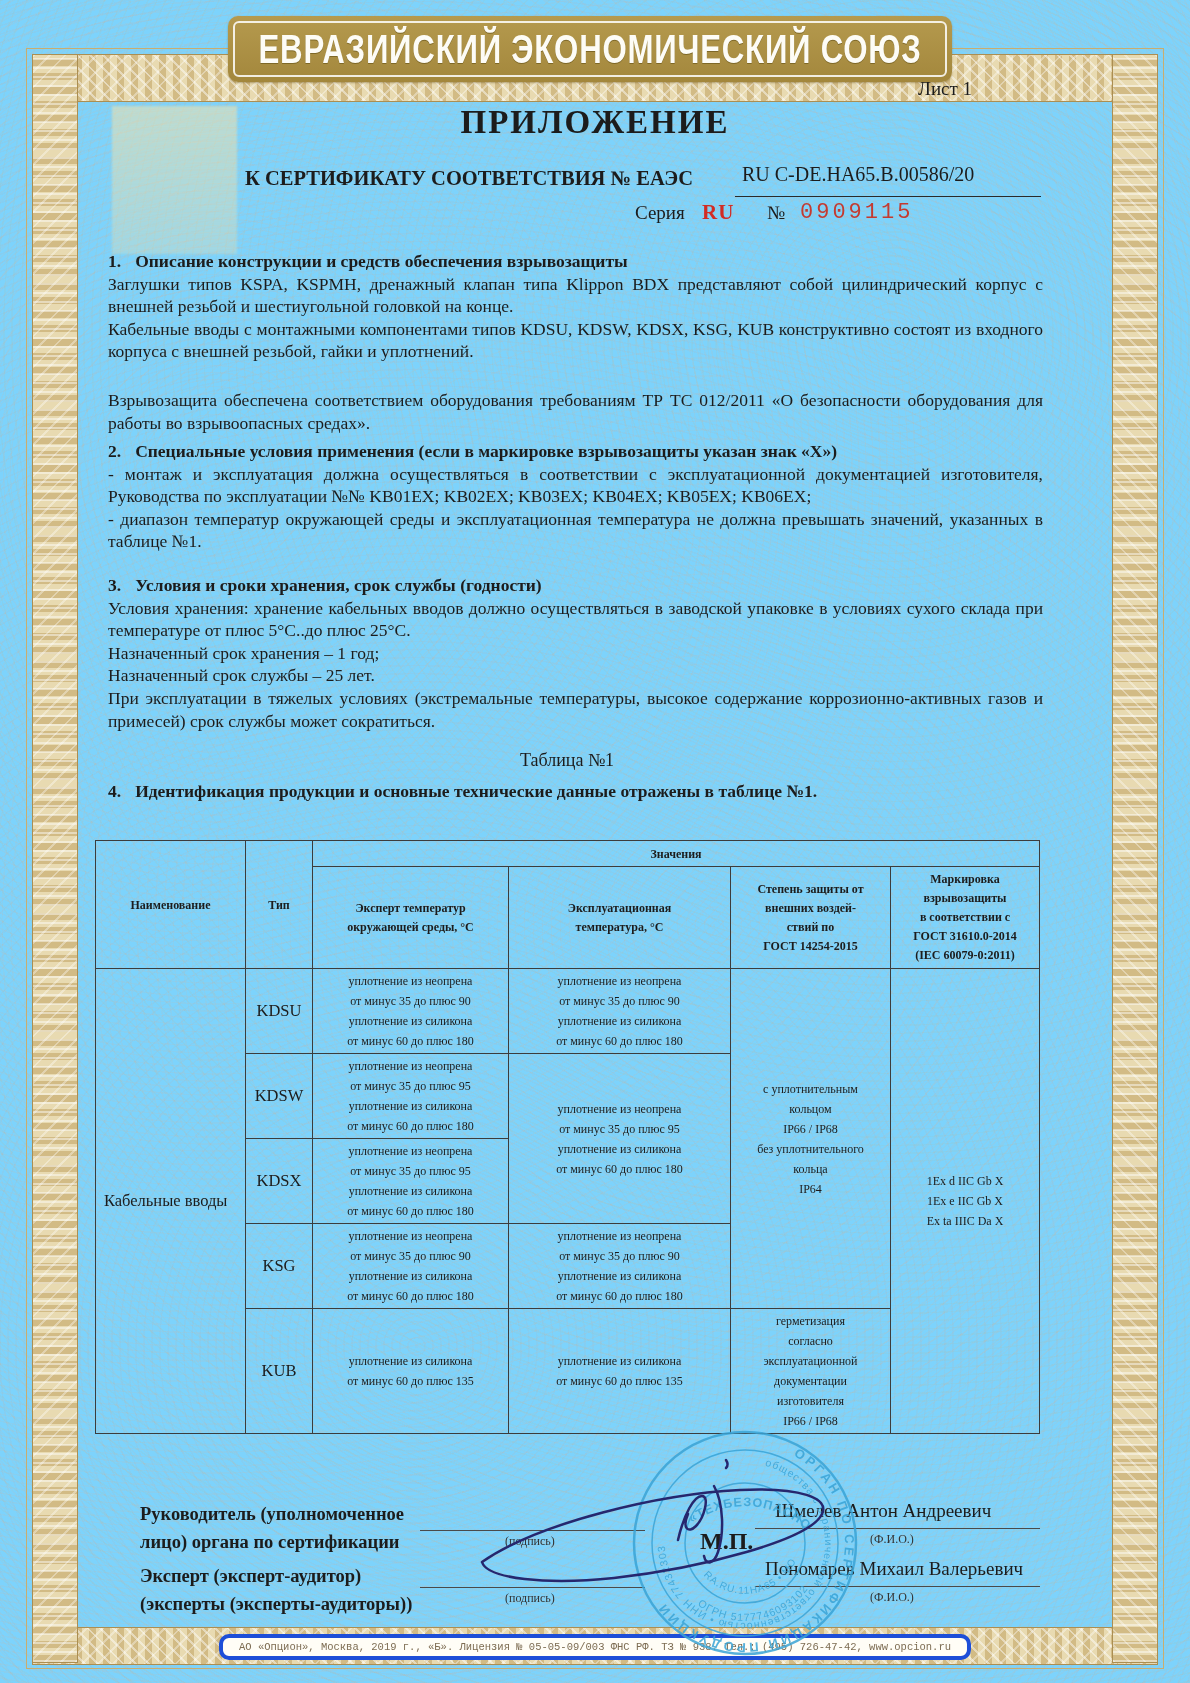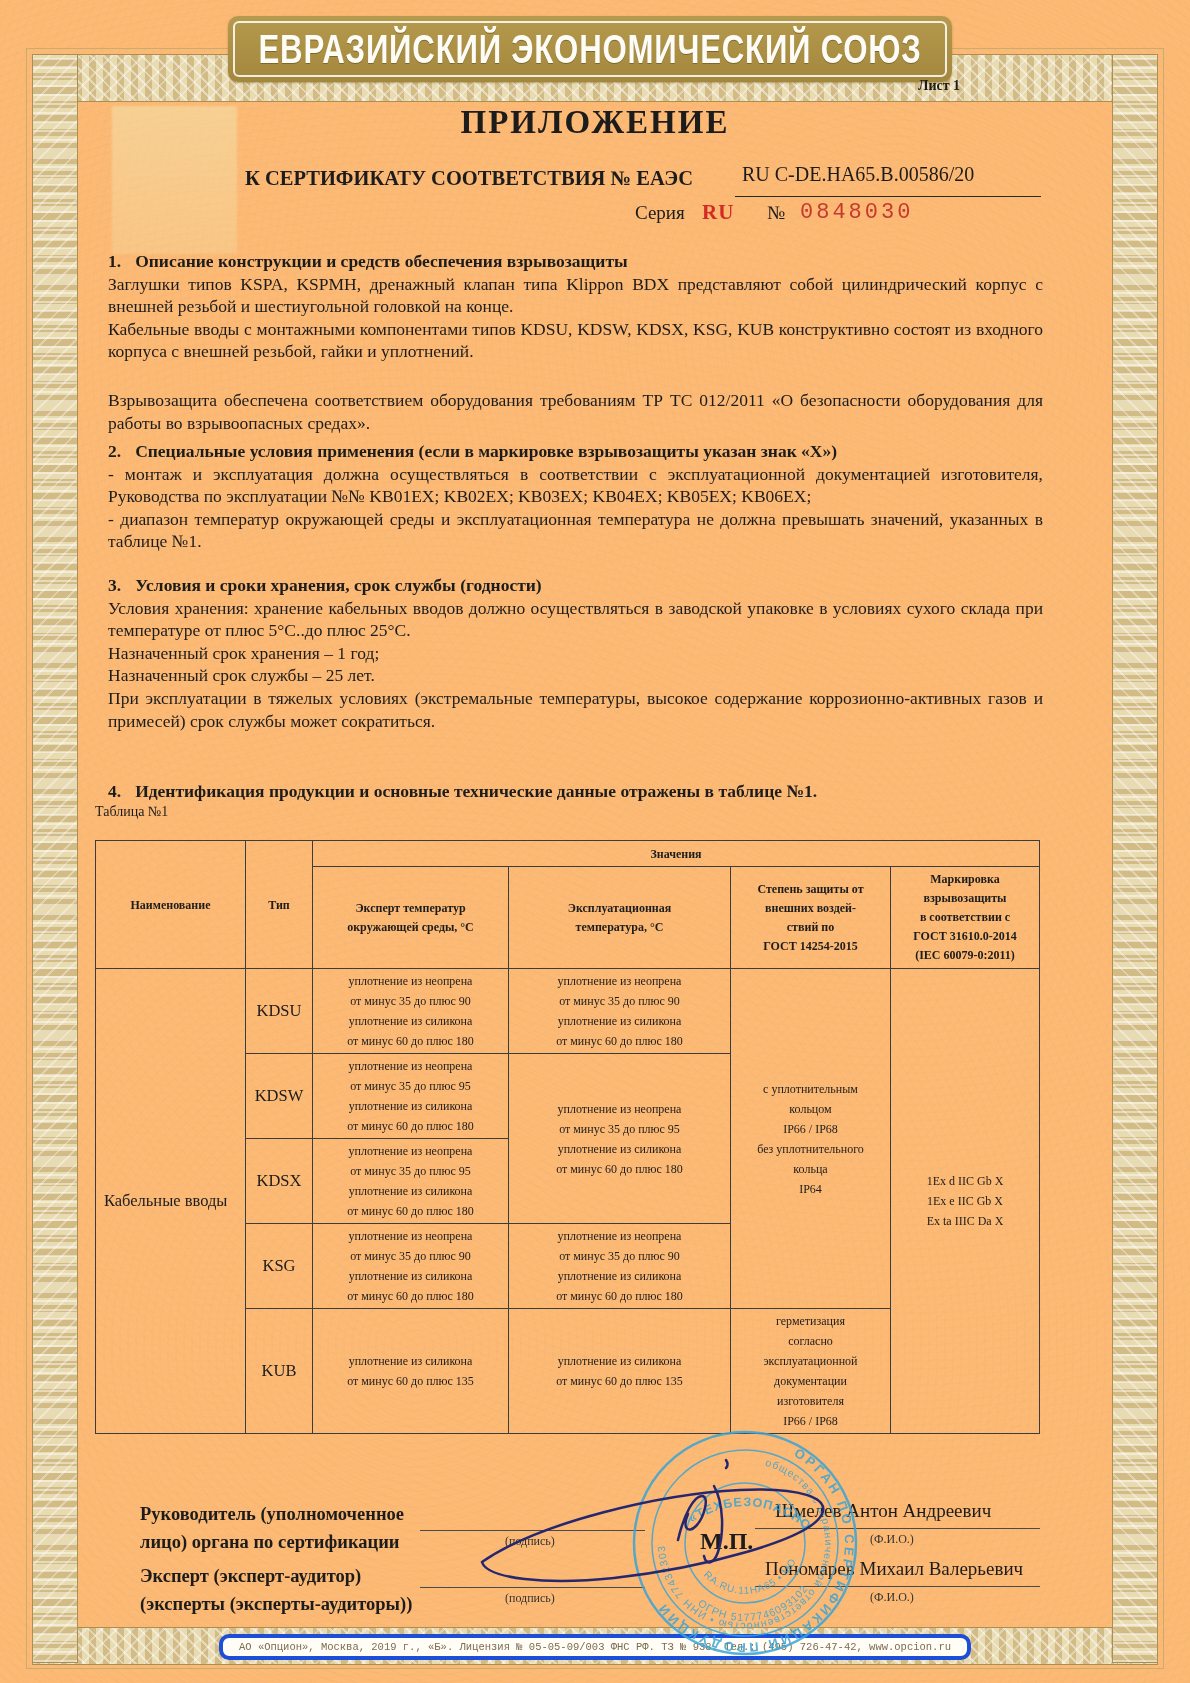--- a/index.html
+++ b/index.html
@@ -1,17 +1,17 @@
 <!DOCTYPE html>
 <html><head>
 <meta charset="utf-8">
 <style>
   html,body{margin:0;padding:0;background:#ffffff;}
   .page{position:relative;width:1190px;height:1683px;overflow:hidden;
-        background:#fdba74;font-family:"Liberation Serif",serif;color:#1c1c1c;}
+        background:#7dd3fc;font-family:"Liberation Serif",serif;color:#1c1c1c;}
   
   .texture{position:absolute;inset:0;pointer-events:none;z-index:1;
     background-image:
       repeating-radial-gradient(circle at 18% 28%, rgba(233,170,130,.10) 0 1.5px, transparent 1.5px 7px),
       repeating-radial-gradient(circle at 75% 20%, rgba(214,170,90,.08) 0 1.5px, transparent 1.5px 8px),
       repeating-radial-gradient(circle at 60% 55%, rgba(233,170,130,.09) 0 1.5px, transparent 1.5px 9px),
       repeating-radial-gradient(circle at 35% 80%, rgba(224,150,120,.08) 0 1.5px, transparent 1.5px 8px);}
   .frame{position:absolute;left:26px;right:26px;top:48px;bottom:14px;
          border:1.5px solid #c9ad6f;z-index:1;}
   .band{position:absolute;z-index:2;border:1px solid #ab8e52;
@@ -35,41 +35,41 @@
       background:linear-gradient(rgba(243,227,173,.55), rgba(243,227,173,.30));filter:blur(1px);}
   
   .banner{position:absolute;left:228px;top:16px;width:724px;height:66px;z-index:4;
       background:linear-gradient(#b59a4e,#a3873c);border-radius:10px;padding:5px;box-sizing:border-box;
       box-shadow:0 1px 2px rgba(120,95,40,.5);}
   .banner-inner{width:100%;height:100%;border:2px solid rgba(255,255,255,.85);border-radius:6px;
       display:flex;align-items:center;justify-content:center;box-sizing:border-box;}
   .banner-text{font-family:"Liberation Sans",sans-serif;font-weight:bold;font-size:40px;
       color:#fdfcf6;white-space:nowrap;letter-spacing:1px;transform:scaleX(.78);
       text-shadow:0 1px 0 #7e6827;}
-  .sheet{position:absolute;left:918px;top:78px;font-size:14px;z-index:5;font-weight:bold;}
+  .sheet{position:absolute;left:918px;top:78px;font-size:19px;z-index:5;}
   .doc-title{position:absolute;left:76px;right:76px;top:104px;text-align:center;
       font-size:33px;font-weight:bold;letter-spacing:2px;z-index:5;}
   .cert-label{position:absolute;left:245px;top:167px;font-size:20.5px;font-weight:bold;z-index:5;}
   .cert-number{position:absolute;left:742px;top:163px;font-size:20px;z-index:5;}
   .cert-underline{position:absolute;left:735px;top:168px;width:306px;height:28px;
       border-bottom:1.5px solid #2a2a2a;z-index:5;}
   .series-line{position:absolute;left:0;top:200px;width:1190px;z-index:5;font-size:19px;}
   .series-label{position:absolute;left:635px;top:2px;}
   .series-value{position:absolute;left:702px;top:0;color:#d22b23;font-weight:bold;font-size:21px;letter-spacing:1px;}
   .no-sign{position:absolute;left:767px;top:2px;}
   .serial{position:absolute;left:800px;top:0;color:#c43a30;font-size:22px;letter-spacing:3px;
       font-family:"Liberation Mono",monospace;}
   
   .sec{position:absolute;left:108px;width:935px;z-index:5;font-size:17.5px;line-height:22.6px;}
   .sec-h{font-weight:bold;margin:0 0 3px 0;}
   .sec-h .num{margin-right:14px;}
   .sec p{margin:0;text-align:justify;}
   .gap-top{margin-top:26px !important;}
   #sec1{top:250px;} #sec2{top:440px;} #sec3{top:574px;} #sec4{top:780px;}
-  .tbl-caption{position:absolute;left:95px;top:804px;width:944px;text-align:left;font-size:14px;z-index:5;}
+  .tbl-caption{position:absolute;left:95px;top:750px;width:944px;text-align:center;font-size:18px;z-index:5;}
   
   .tblwrap{position:absolute;left:95px;top:840px;z-index:5;}
   table.main{border-collapse:collapse;table-layout:fixed;width:944px;background:transparent;}
   table.main th, table.main td{border:1.5px solid #3c3c3c;padding:2px 4px;
       font-size:12px;line-height:20px;text-align:center;vertical-align:middle;
       font-family:"Liberation Serif",serif;}
   table.main th{font-weight:bold;}
   .ml{white-space:pre-line;}
   .cell-name{text-align:left !important;padding-left:8px !important;font-size:16.5px !important;}
   .cell-type{font-size:16.5px !important;font-family:"Liberation Sans",sans-serif;}
@@ -111,21 +111,21 @@
   <div class="sheet">Лист 1</div>
   <div class="doc-title">ПРИЛОЖЕНИЕ</div>
   <div class="cert-label">К СЕРТИФИКАТУ СООТВЕТСТВИЯ № ЕАЭС</div>
   <div class="cert-underline"></div>
   <div class="cert-number">RU C-DE.HA65.B.00586/20</div>
 
   <div class="series-line">
     <span class="series-label">Серия</span>
     <span class="series-value">RU</span>
     <span class="no-sign">№</span>
-    <span class="serial">0848030</span>
+    <span class="serial">0909115</span>
   </div>
 
   <div class="sec" id="sec1">
     <p class="sec-h"><span class="num">1.</span><span>Описание конструкции и средств обеспечения взрывозащиты</span></p>
     <p>Заглушки типов KSPA, KSPMH, дренажный клапан типа Klippon BDX представляют собой цилиндрический корпус с внешней резьбой и шестиугольной головкой на конце.</p>
     <p>Кабельные вводы с монтажными компонентами типов KDSU, KDSW, KDSX, KSG, KUB конструктивно состоят из входного корпуса с внешней резьбой, гайки и уплотнений.</p>
     <p class="gap-top">Взрывозащита обеспечена соответствием оборудования требованиям ТР ТС 012/2011 «О безопасности оборудования для работы во взрывоопасных средах».</p>
   </div>
 
   <div class="sec" id="sec2">

